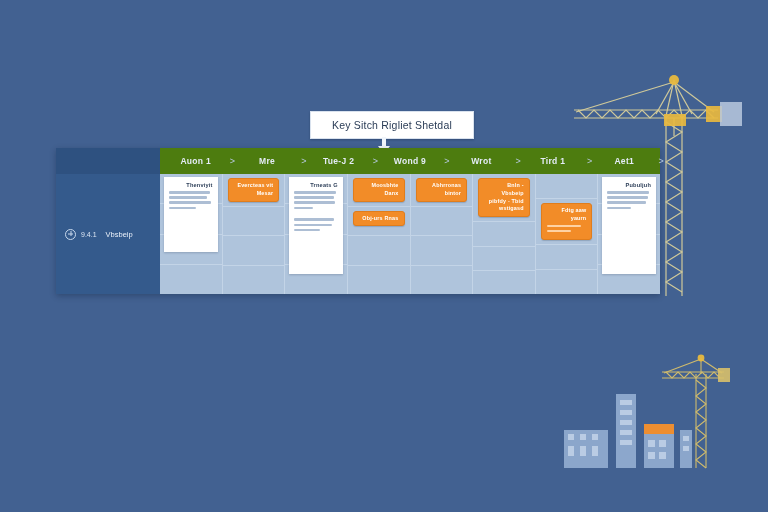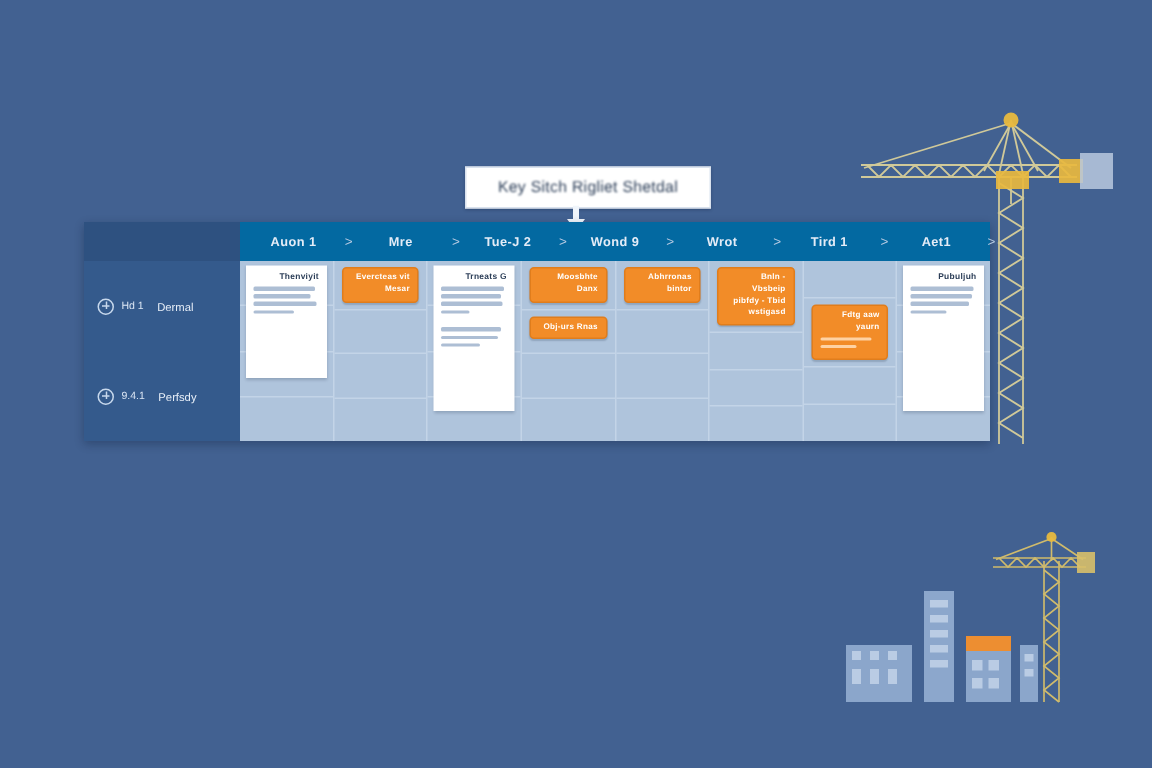--- a/index.html
+++ b/index.html
@@ -27,21 +27,21 @@
     transform:translateX(-50%);
   }
 
   
   .table{
     position:absolute;left:56px;top:148px;width:604px;height:146px;
     display:flex;flex-direction:column;
     box-shadow:0 2px 6px rgba(8,20,42,.30);
   }
   .thead{
-    display:flex;height:26px;background:#0369a1;flex:0 0 26px;
+    display:flex;height:26px;background:#4d7c0f;flex:0 0 26px;
   }
   .th-corner{
     flex:0 0 104px;background:#2e5180;
   }
   .th{
     flex:1 1 0;position:relative;
     display:flex;align-items:center;justify-content:center;
     color:#e4ecf7;font-size:8.5px;font-weight:bold;letter-spacing:.3px;
     filter:blur(.5px);
   }
@@ -165,27 +165,22 @@
         <span>Aet1</span>
         <span class="chev">&gt;</span>
       </div>
     </div>
 
     <div class="tbody">
 
       <div class="rail">
         <div class="rail-row">
           <span class="rail-ico"></span>
-          <span class="rail-code">Hd 1</span>
-          <span class="rail-lab">Dermal</span>
-        </div>
-        <div class="rail-row">
-          <span class="rail-ico"></span>
           <span class="rail-code">9.4.1</span>
-          <span class="rail-lab">Perfsdy</span>
+          <span class="rail-lab">Vbsbeip</span>
         </div>
       </div>
 
       <div class="grid">
 
         <div class="col">
           <div class="cell">
             <div class="note" style="height:64px">
               <div class="note-title">Thenviyit</div>
               <div class="note-line" style="width:94%"></div>

